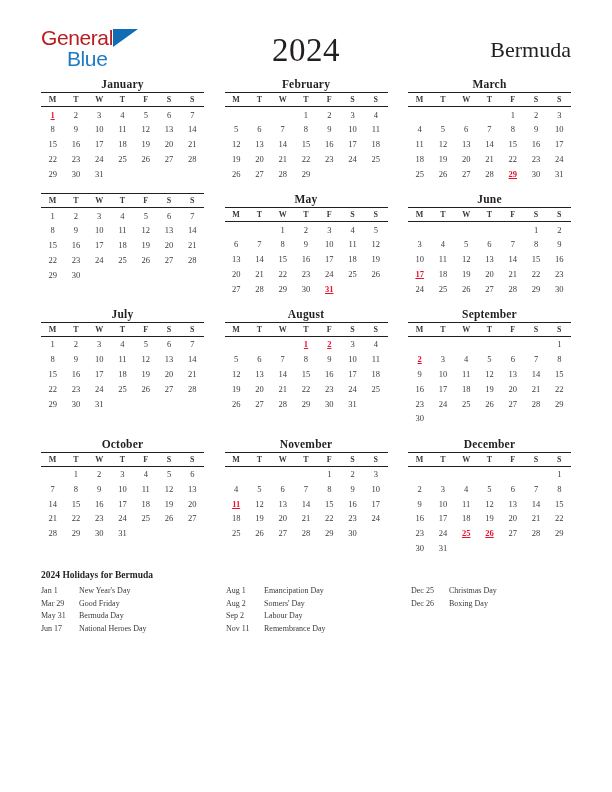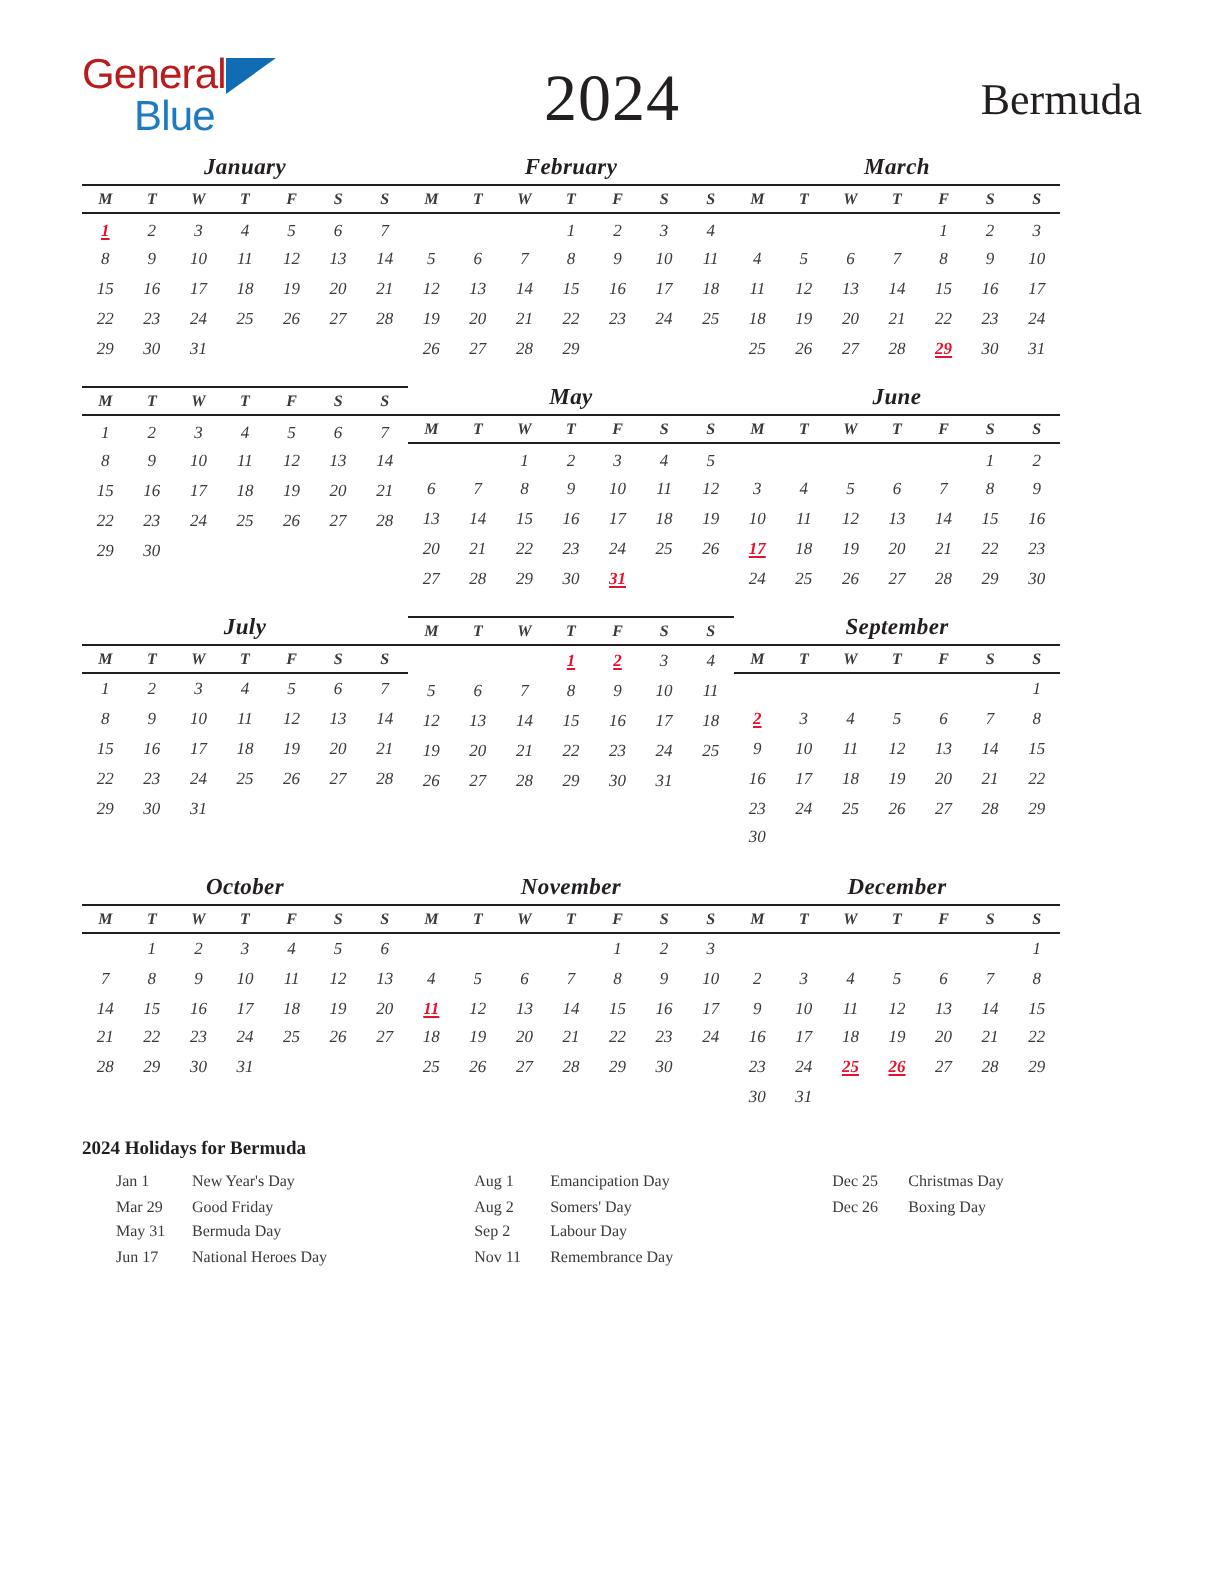--- a/index.html
+++ b/index.html
@@ -76,21 +76,21 @@
 
   
   .months {
     position: absolute;
     left: 41px;
     top: 78px;
     width: 530px;
   }
   .month-row {
     display: flex;
-    font-style: italic;
+    justify-content: space-between;
   }
   .month {
     width: 163px;
     margin-bottom: 0;
   }
   .month-name {
     text-align: center;
     font-size: 11.5px;
     font-weight: bold;
     color: #231f20;
@@ -137,21 +137,20 @@
     width: 530px;
   }
   .holidays-title {
     font-size: 9.5px;
     font-weight: bold;
     color: #231f20;
     margin-bottom: 5px;
   }
   .holidays-cols {
     display: flex;
-    margin-left: 17px;
   }
   .hol-col {
     width: 185px;
   }
   .hol-col:last-child { width: 160px; }
   .hol-row {
     display: flex;
     font-size: 8px;
     color: #3a3a3a;
     line-height: 12.6px;
@@ -617,20 +616,21 @@
               <td class="">31</td>
               <td class="empty"></td>
               <td class="empty"></td>
               <td class="empty"></td>
               <td class="empty"></td>
             </tr>
           </tbody>
         </table>
       </div>
       <div class="month">
+        <div class="month-name">August</div>
         <table class="cal">
           <thead>
             <tr>
               <th>M</th>
               <th>T</th>
               <th>W</th>
               <th>T</th>
               <th>F</th>
               <th>S</th>
               <th>S</th>

